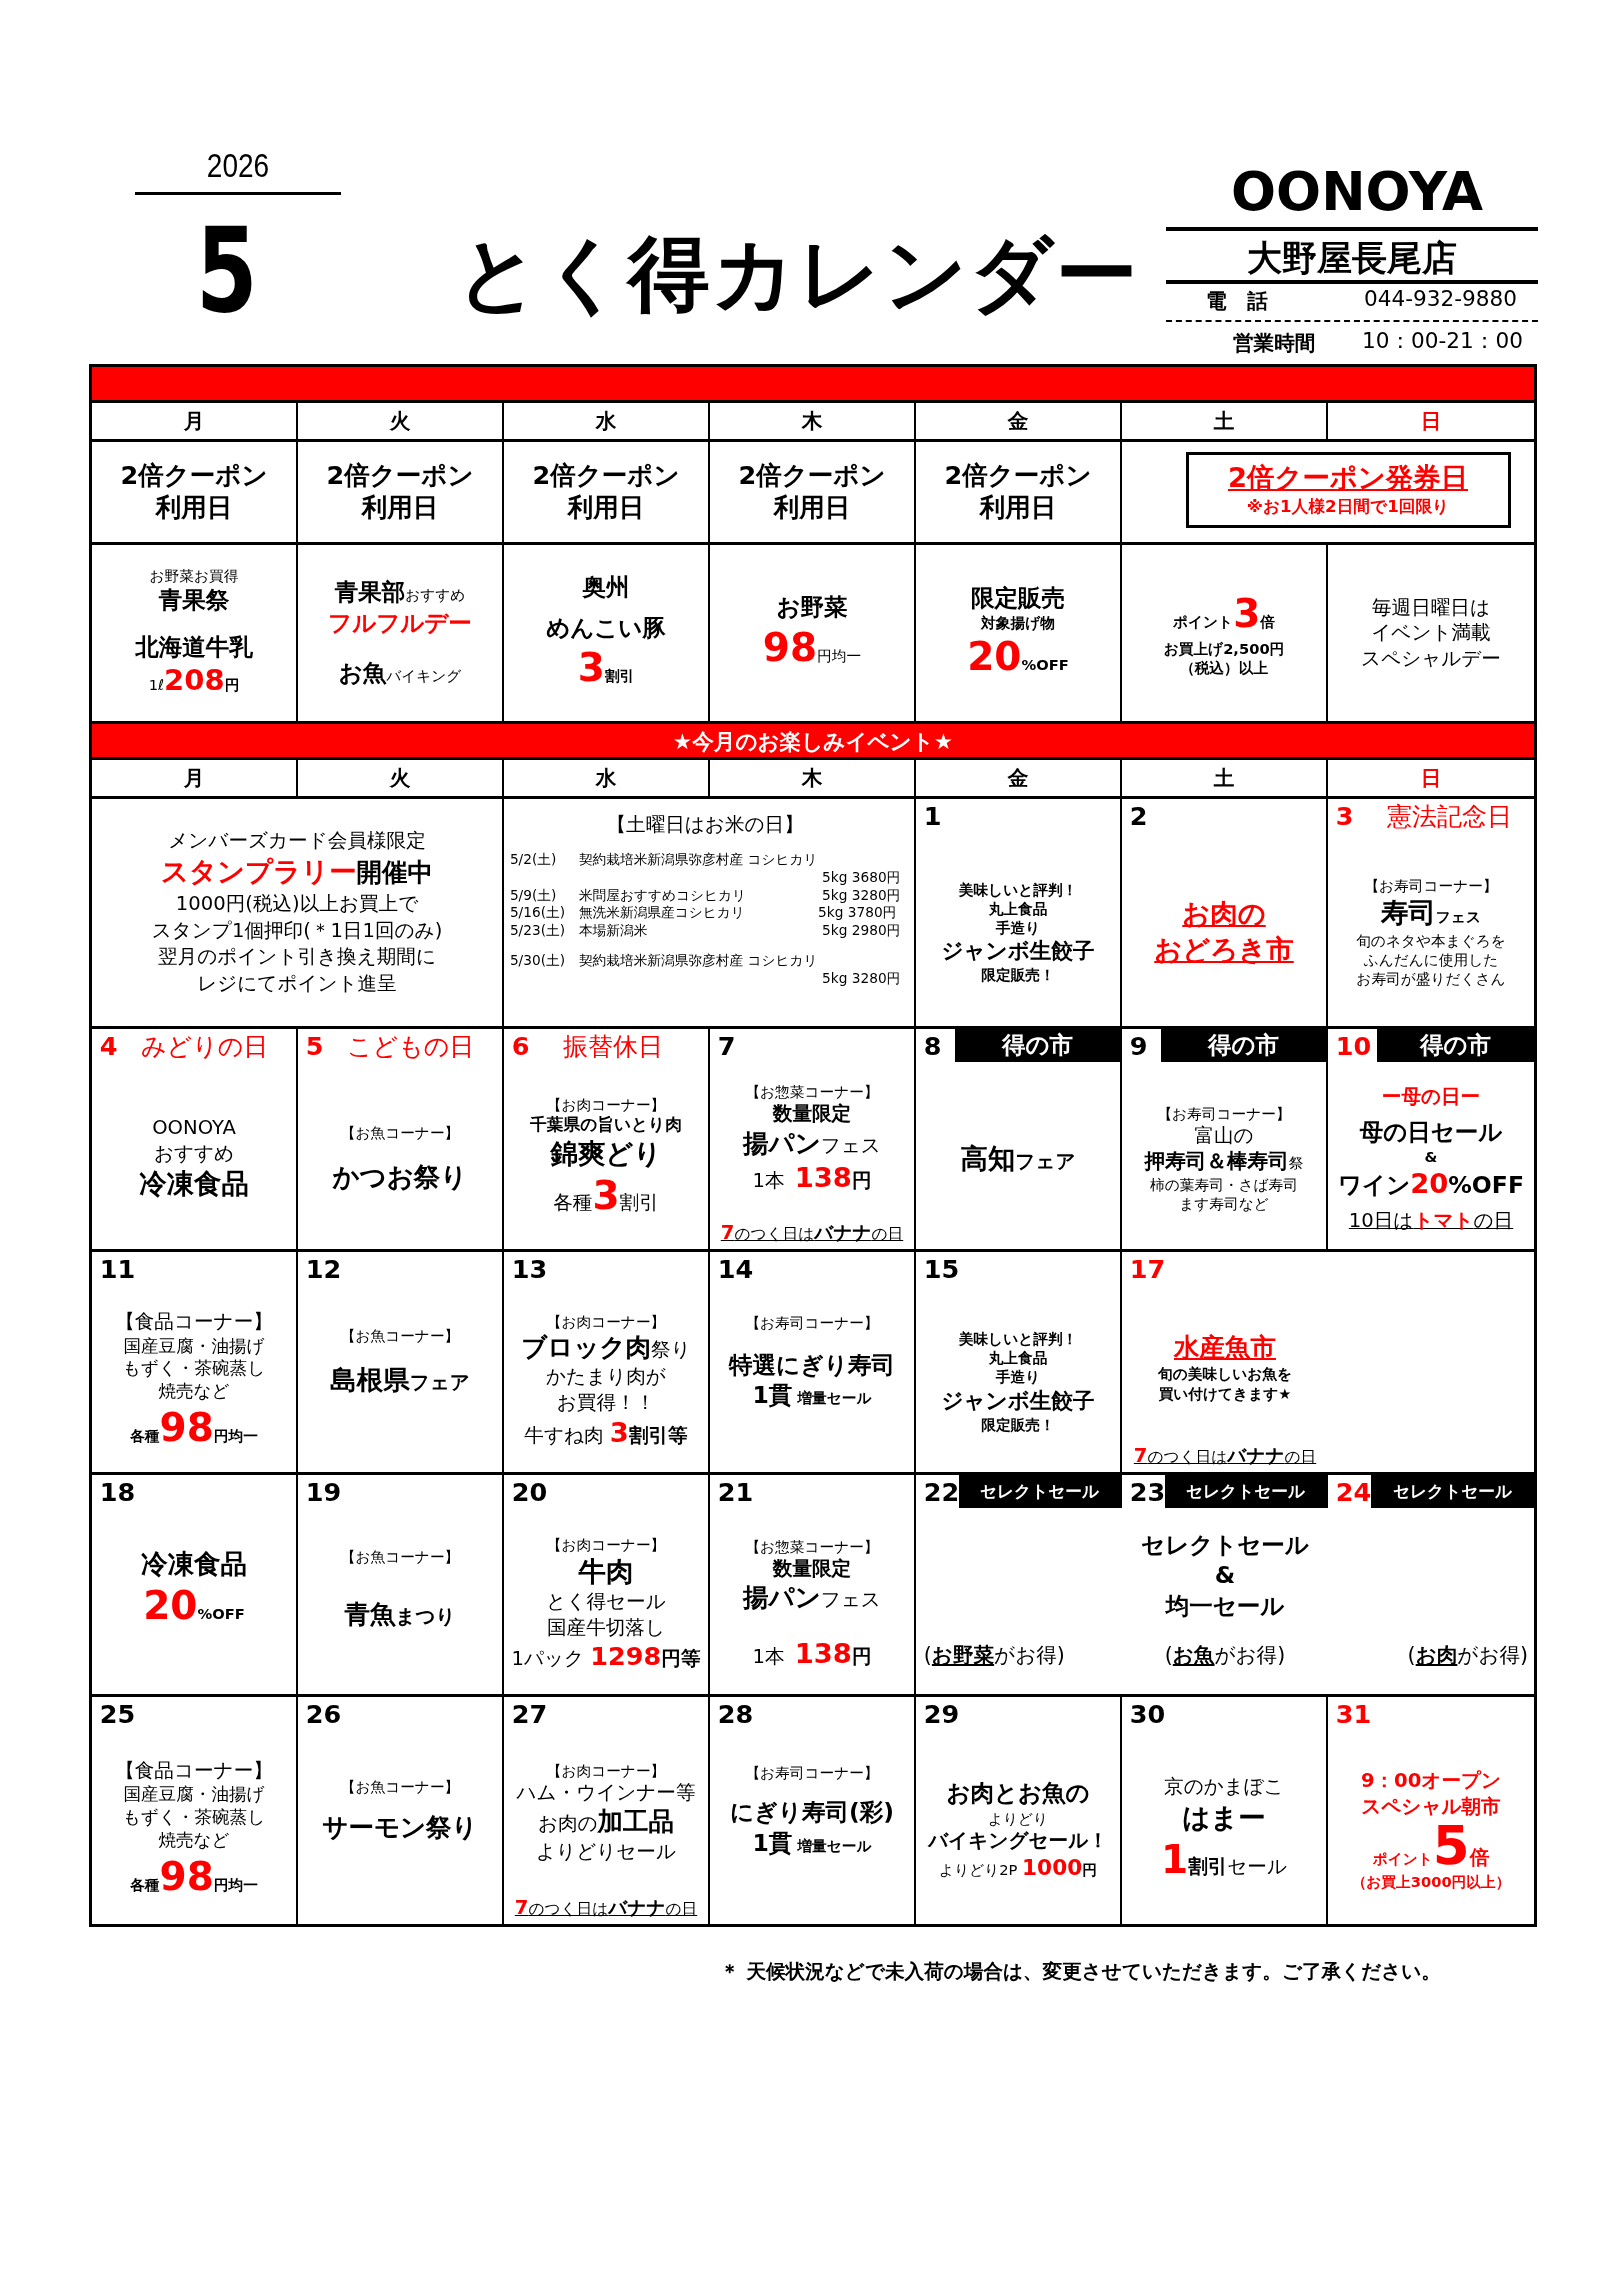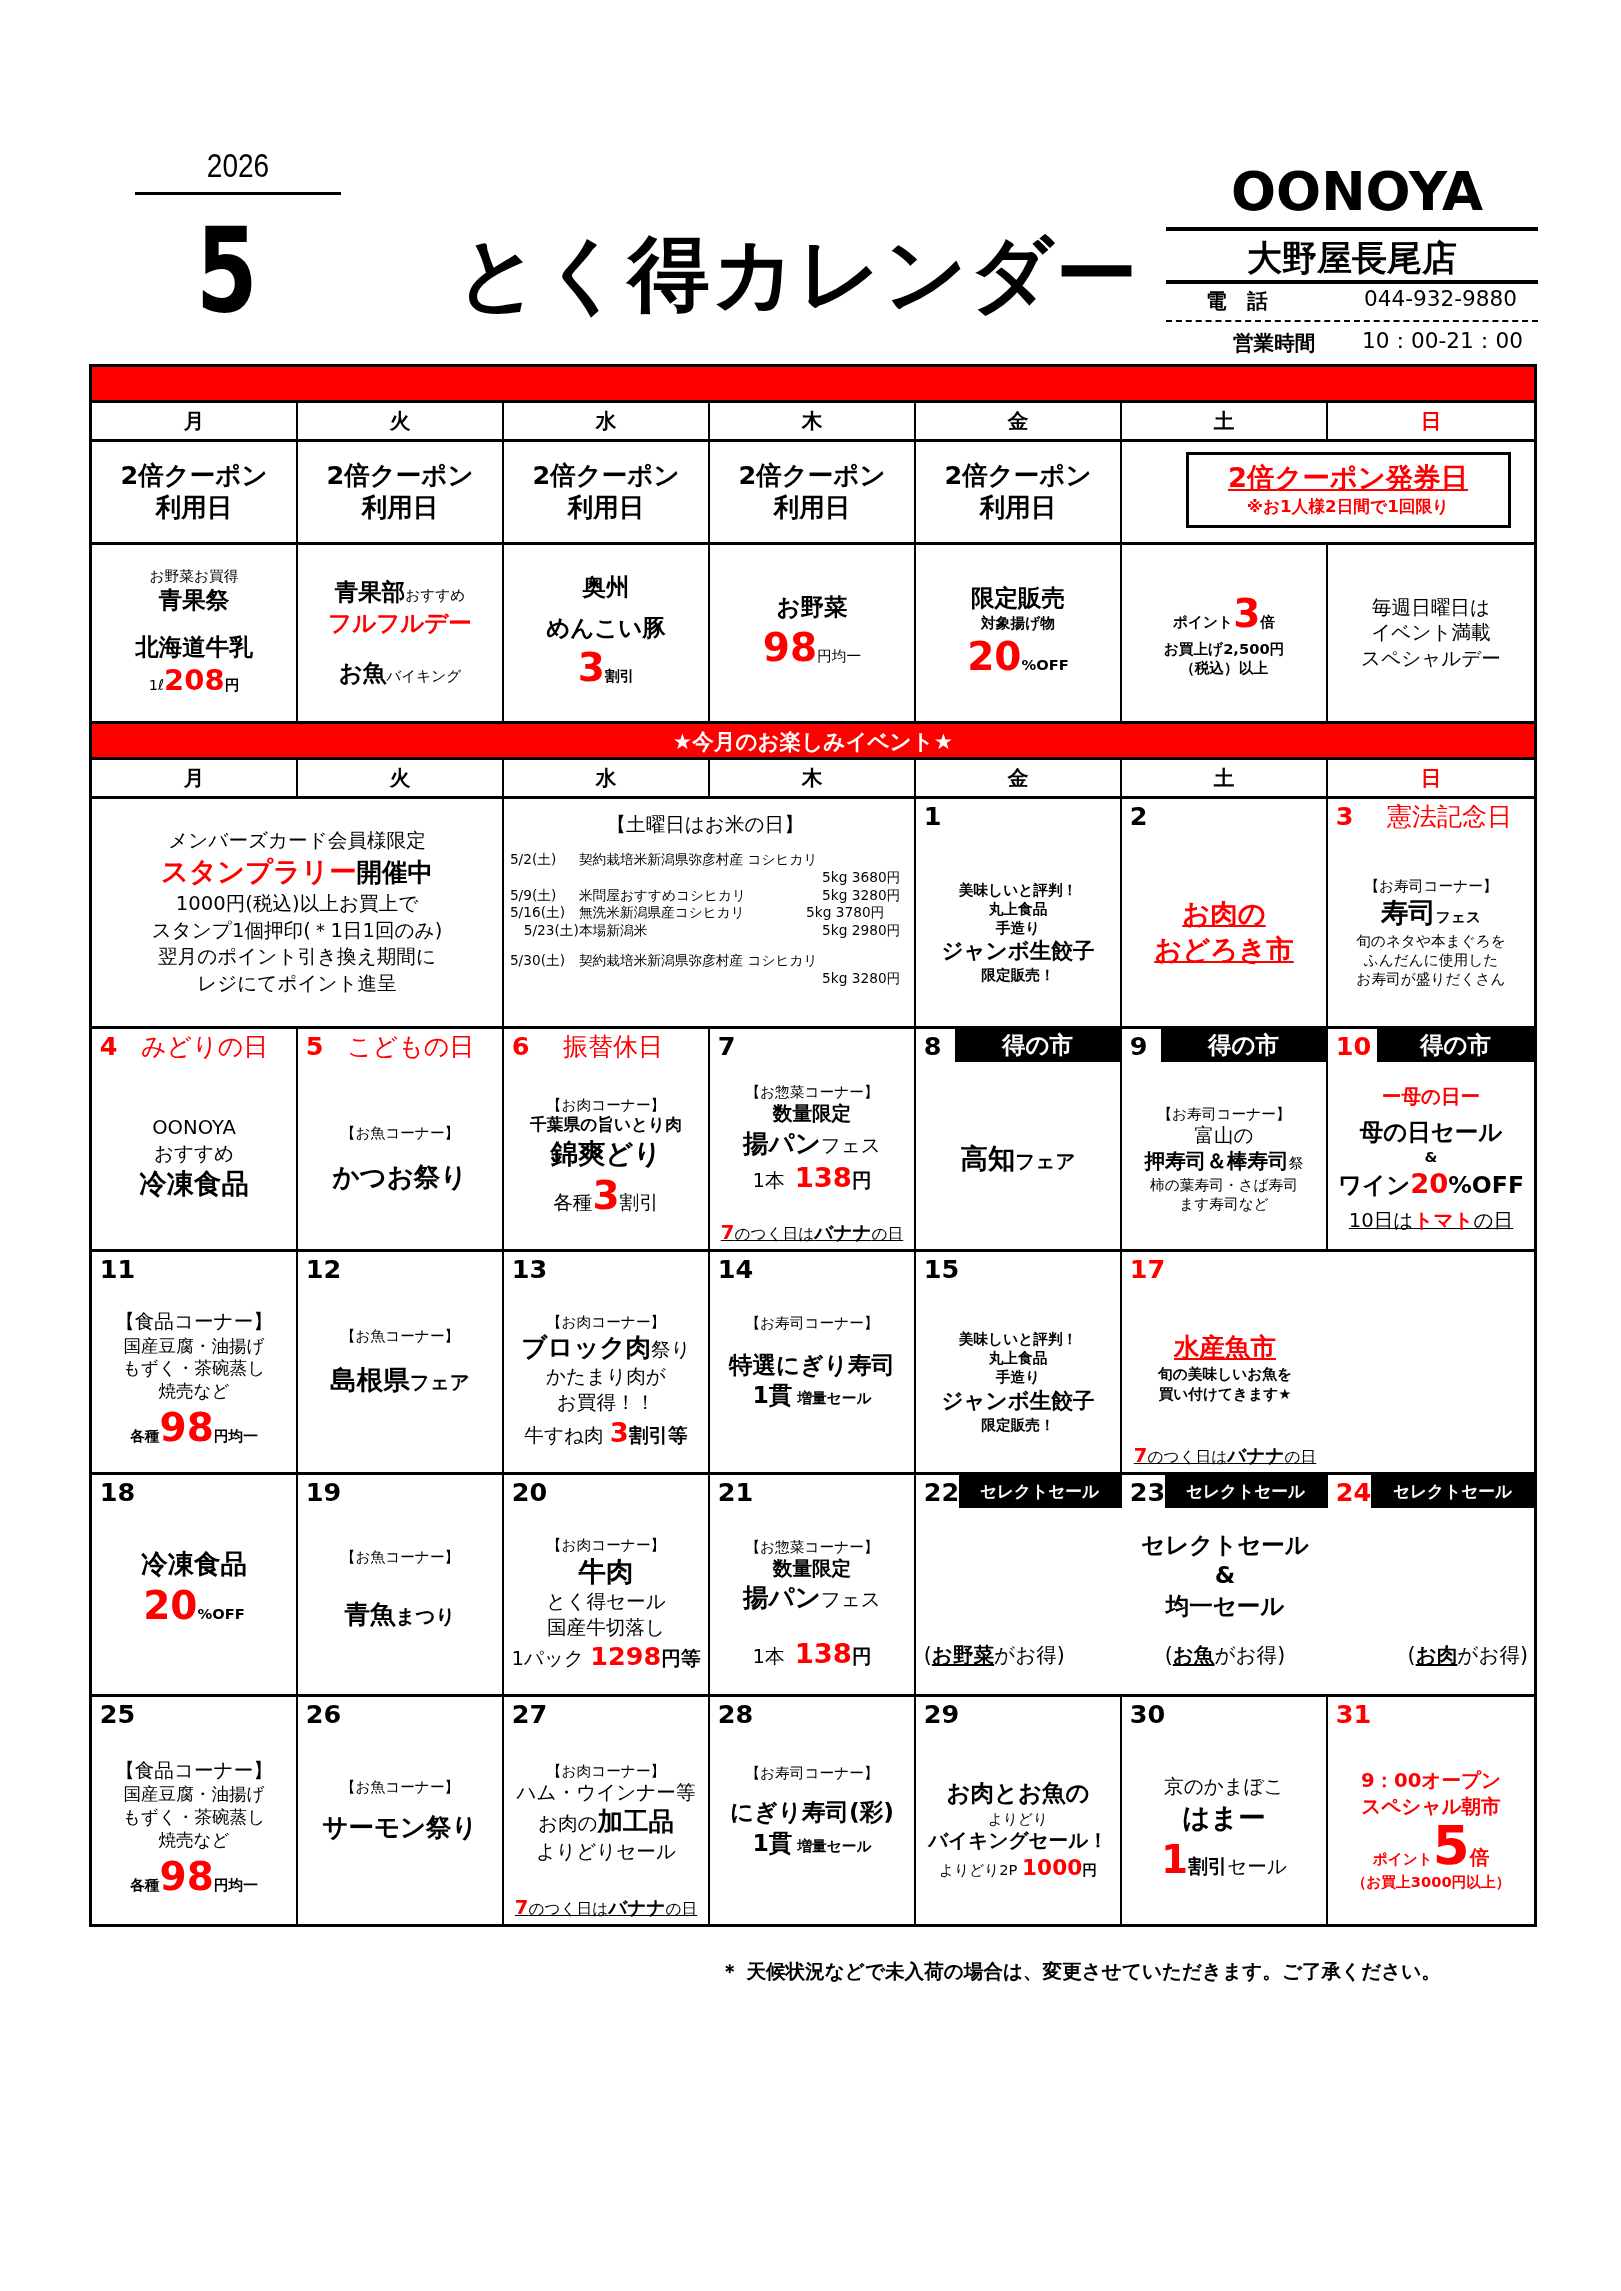--- a/index.html
+++ b/index.html
@@ -168,22 +168,22 @@
       <div class="md">1000円(税込)以上お買上で</div>
       <div class="md">スタンプ1個押印(＊1日1回のみ)</div>
       <div class="md">翌月のポイント引き換え期間に</div>
       <div class="md">レジにてポイント進呈</div>
     </div>
     <div class="cell" style="grid-column: span 2; text-align:left; padding:11.8px 13.7px 0 5.9px;">
       <div class="md" style="text-align:center; margin-bottom:13.7px;">【土曜日はお米の日】</div>
       <div id="rice-list">
           <div style="font-size: 13.7px; line-height: 17.6px; position: relative;"><span style="display: inline-block; width: 69px;">5/2(土)</span><span>契約栽培米新潟県弥彦村産 コシヒカリ</span><span style="display: block; text-align: right;">5kg 3680円</span></div>
           <div style="font-size: 13.7px; line-height: 17.6px; position: relative;"><span style="display: inline-block; width: 69px;">5/9(土)</span><span>米問屋おすすめコシヒカリ</span><span style="position: absolute; right: 0px; top: 0px;">5kg 3280円</span></div>
-          <div style="font-size: 13.7px; line-height: 17.6px; position: relative;"><span style="display: inline-block; width: 69px;">5/16(土)</span><span>無洗米新潟県産コシヒカリ</span><span style="position: absolute; right: 16px; top: 0px;">5kg 3780円</span></div>
-          <div style="font-size: 13.7px; line-height: 17.6px; position: relative;"><span style="display: inline-block; width: 69px; text-align: right;">5/23(土)</span><span>本場新潟米</span><span style="position: absolute; right: 0px; top: 0px;">5kg 2980円</span></div>
+          <div style="font-size: 13.7px; line-height: 17.6px; position: relative;"><span style="display: inline-block; width: 69px;">5/16(土)</span><span>無洗米新潟県産コシヒカリ</span><span style="position: absolute; right: 4px; top: 0px;">5kg 3780円</span></div>
+          <div style="font-size: 13.7px; line-height: 17.6px; position: relative;"><span style="display: inline-block; width: 69px;">5/23(土)</span><span>本場新潟米</span><span style="position: absolute; right: 0px; top: 0px;">5kg 2980円</span></div>
           <div style="font-size: 13.7px; line-height: 17.6px; position: relative;"><span style="display: inline-block; width: 69px; margin-top: 13px;">5/30(土)</span><span>契約栽培米新潟県弥彦村産 コシヒカリ</span><span style="display: block; text-align: right;">5kg 3280円</span></div>
         </div>
     </div>
     <div class="cell day">
       <span class="dnum">1</span>
       <div class="sm b">美味しいと評判！</div>
       <div class="sm b">丸上食品</div>
       <div class="sm b">手造り</div>
       <div class="lg" style="font-size:21.6px">ジャンボ生餃子</div>
       <div class="sm b">限定販売！</div>

